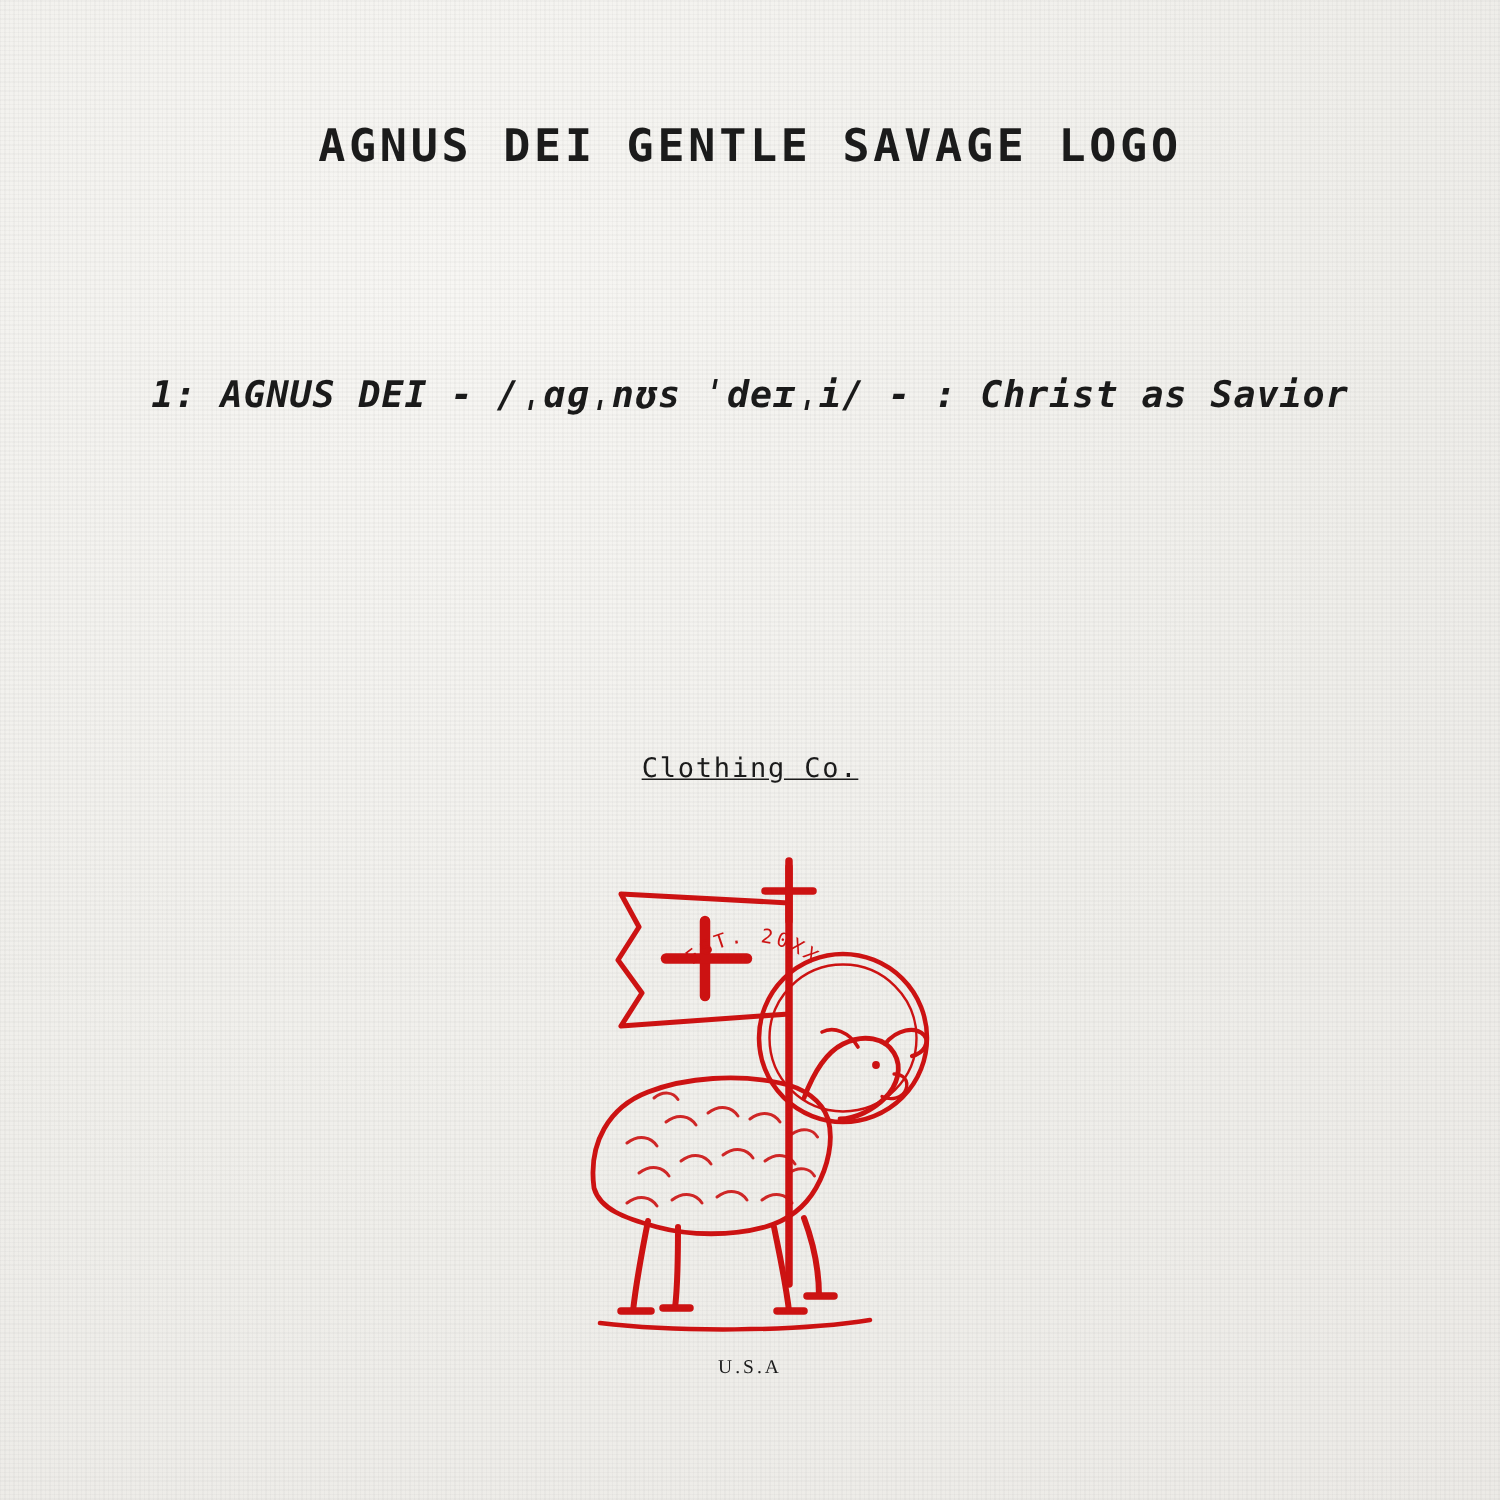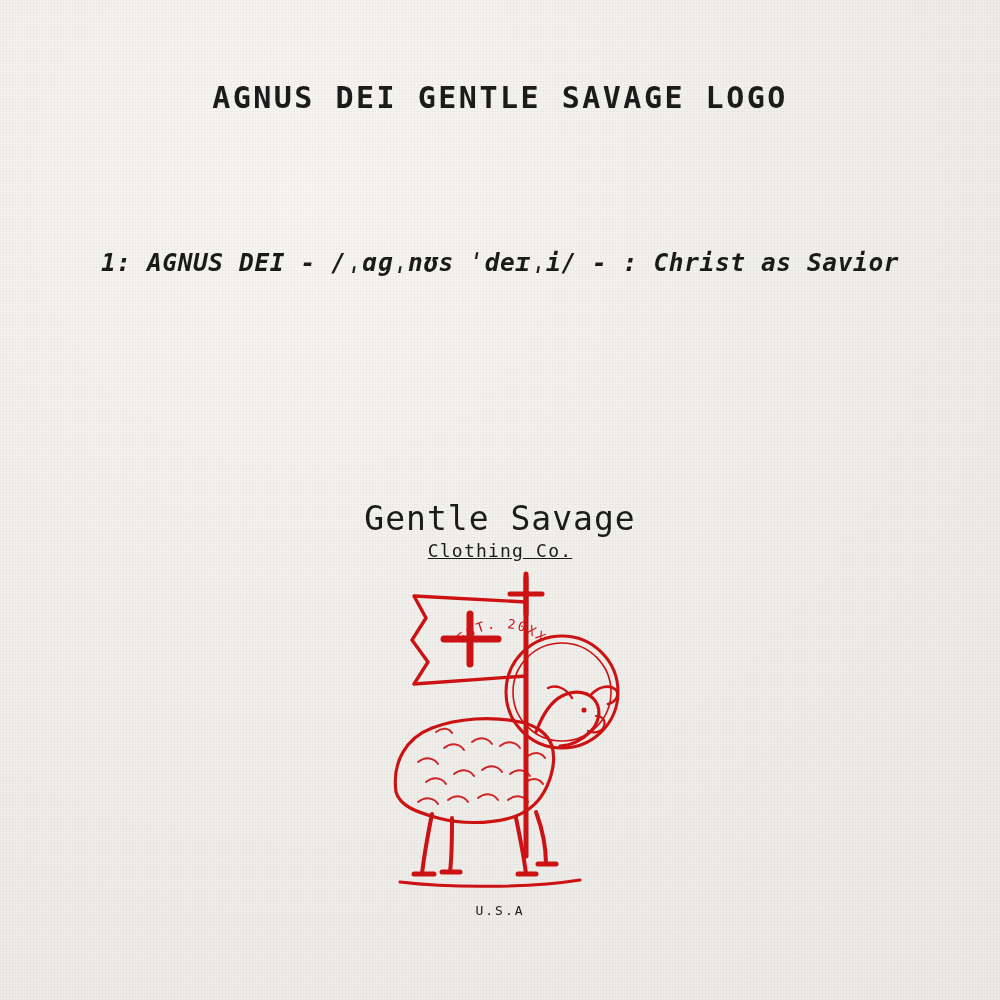--- a/index.html
+++ b/index.html
@@ -79,35 +79,35 @@
   }
   .country {
     position: absolute;
     top: 903px;
     left: 0;
     width: 1000px;
     text-align: center;
     font-size: 13px;
     letter-spacing: 2px;
     color: #1b1b1b;
+    font-family: Liberation Serif, serif;
   }
 </style>
 </head>
 <body>
 
 <div class="canvas">
 
   <div class="title">AGNUS DEI GENTLE SAVAGE LOGO</div>
 
   <div class="defs">
     <div class="def-line def-1">1: AGNUS DEI - /ˌɑɡˌnʊs ˈdeɪˌi/ - : Christ as Savior</div>
   </div>
 
   <div class="brand">
-    <div class="brand-name">Gentle Savage</div>
     <div class="brand-sub">Clothing Co.</div>
   </div>
 
   <div class="mark">
     <svg viewBox="0 0 320 340" width="320" height="340" xmlns="http://www.w3.org/2000/svg">
       <defs>
         <path id="haloArc" d="M 162 132 m -60 0 a 60 60 0 1 1 120 0" fill="none"></path>
       </defs>
 
       <g fill="none" stroke="#cc1212" stroke-width="3.2" stroke-linecap="round" stroke-linejoin="round">

